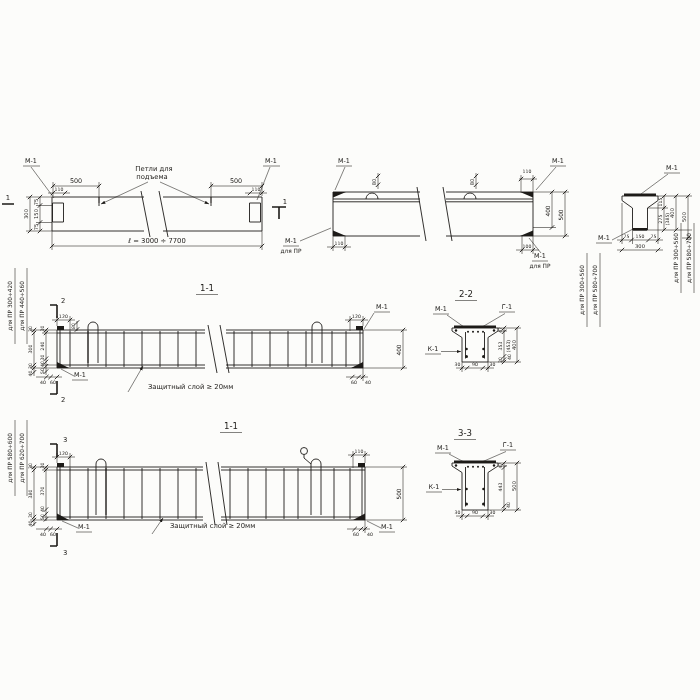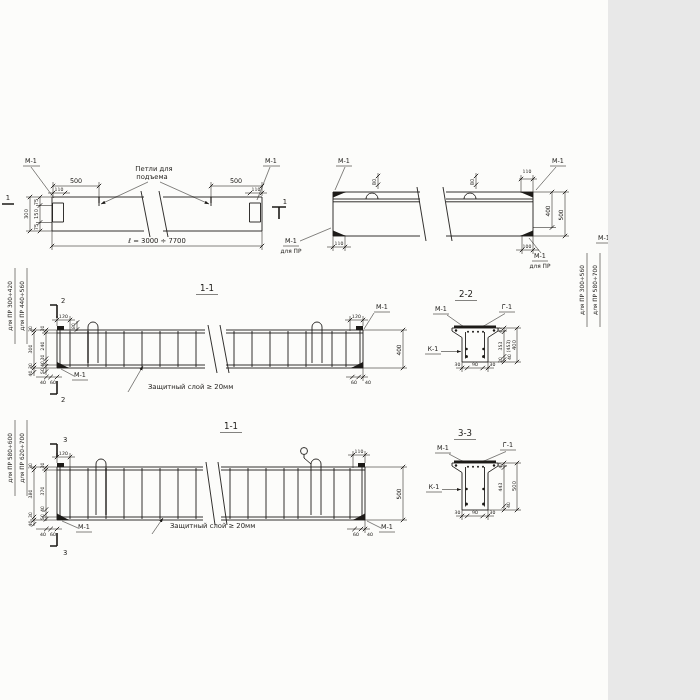--- a/index.html
+++ b/index.html
@@ -1,16 +1,16 @@
 <!DOCTYPE html>
 <html><head>
 <meta charset="utf-8">
 <style>
   html,body{margin:0;padding:0;background:#e8e8e8;}
-  .sheet{position:relative;width:608px;height:700px;background:#fcfcfa;overflow:hidden;}
+  .sheet{position:relative;width:700px;height:700px;background:#fcfcfa;overflow:hidden;}
   svg{position:absolute;left:0;top:0;}
   svg text{fill:#1d1b18;font-family:"DejaVu Sans",sans-serif;}
   .s  {stroke:#1d1b18;stroke-width:.9;fill:none;stroke-linecap:butt;}
   .s2 {stroke:#1d1b18;stroke-width:1.6;fill:none;}
   .pl {stroke:#1d1b18;stroke-width:2.4;fill:none;}
   .thin{stroke:#1d1b18;stroke-width:.55;fill:none;}
   .f  {fill:#1d1b18;stroke:none;}
   .tk {stroke:#1d1b18;stroke-width:.9;}
   .t4{font-size:4.6px}.t5{font-size:5.2px}.t55{font-size:5.8px}
   .t6{font-size:6.4px}.t65{font-size:6.8px}.t8{font-size:8.6px}

